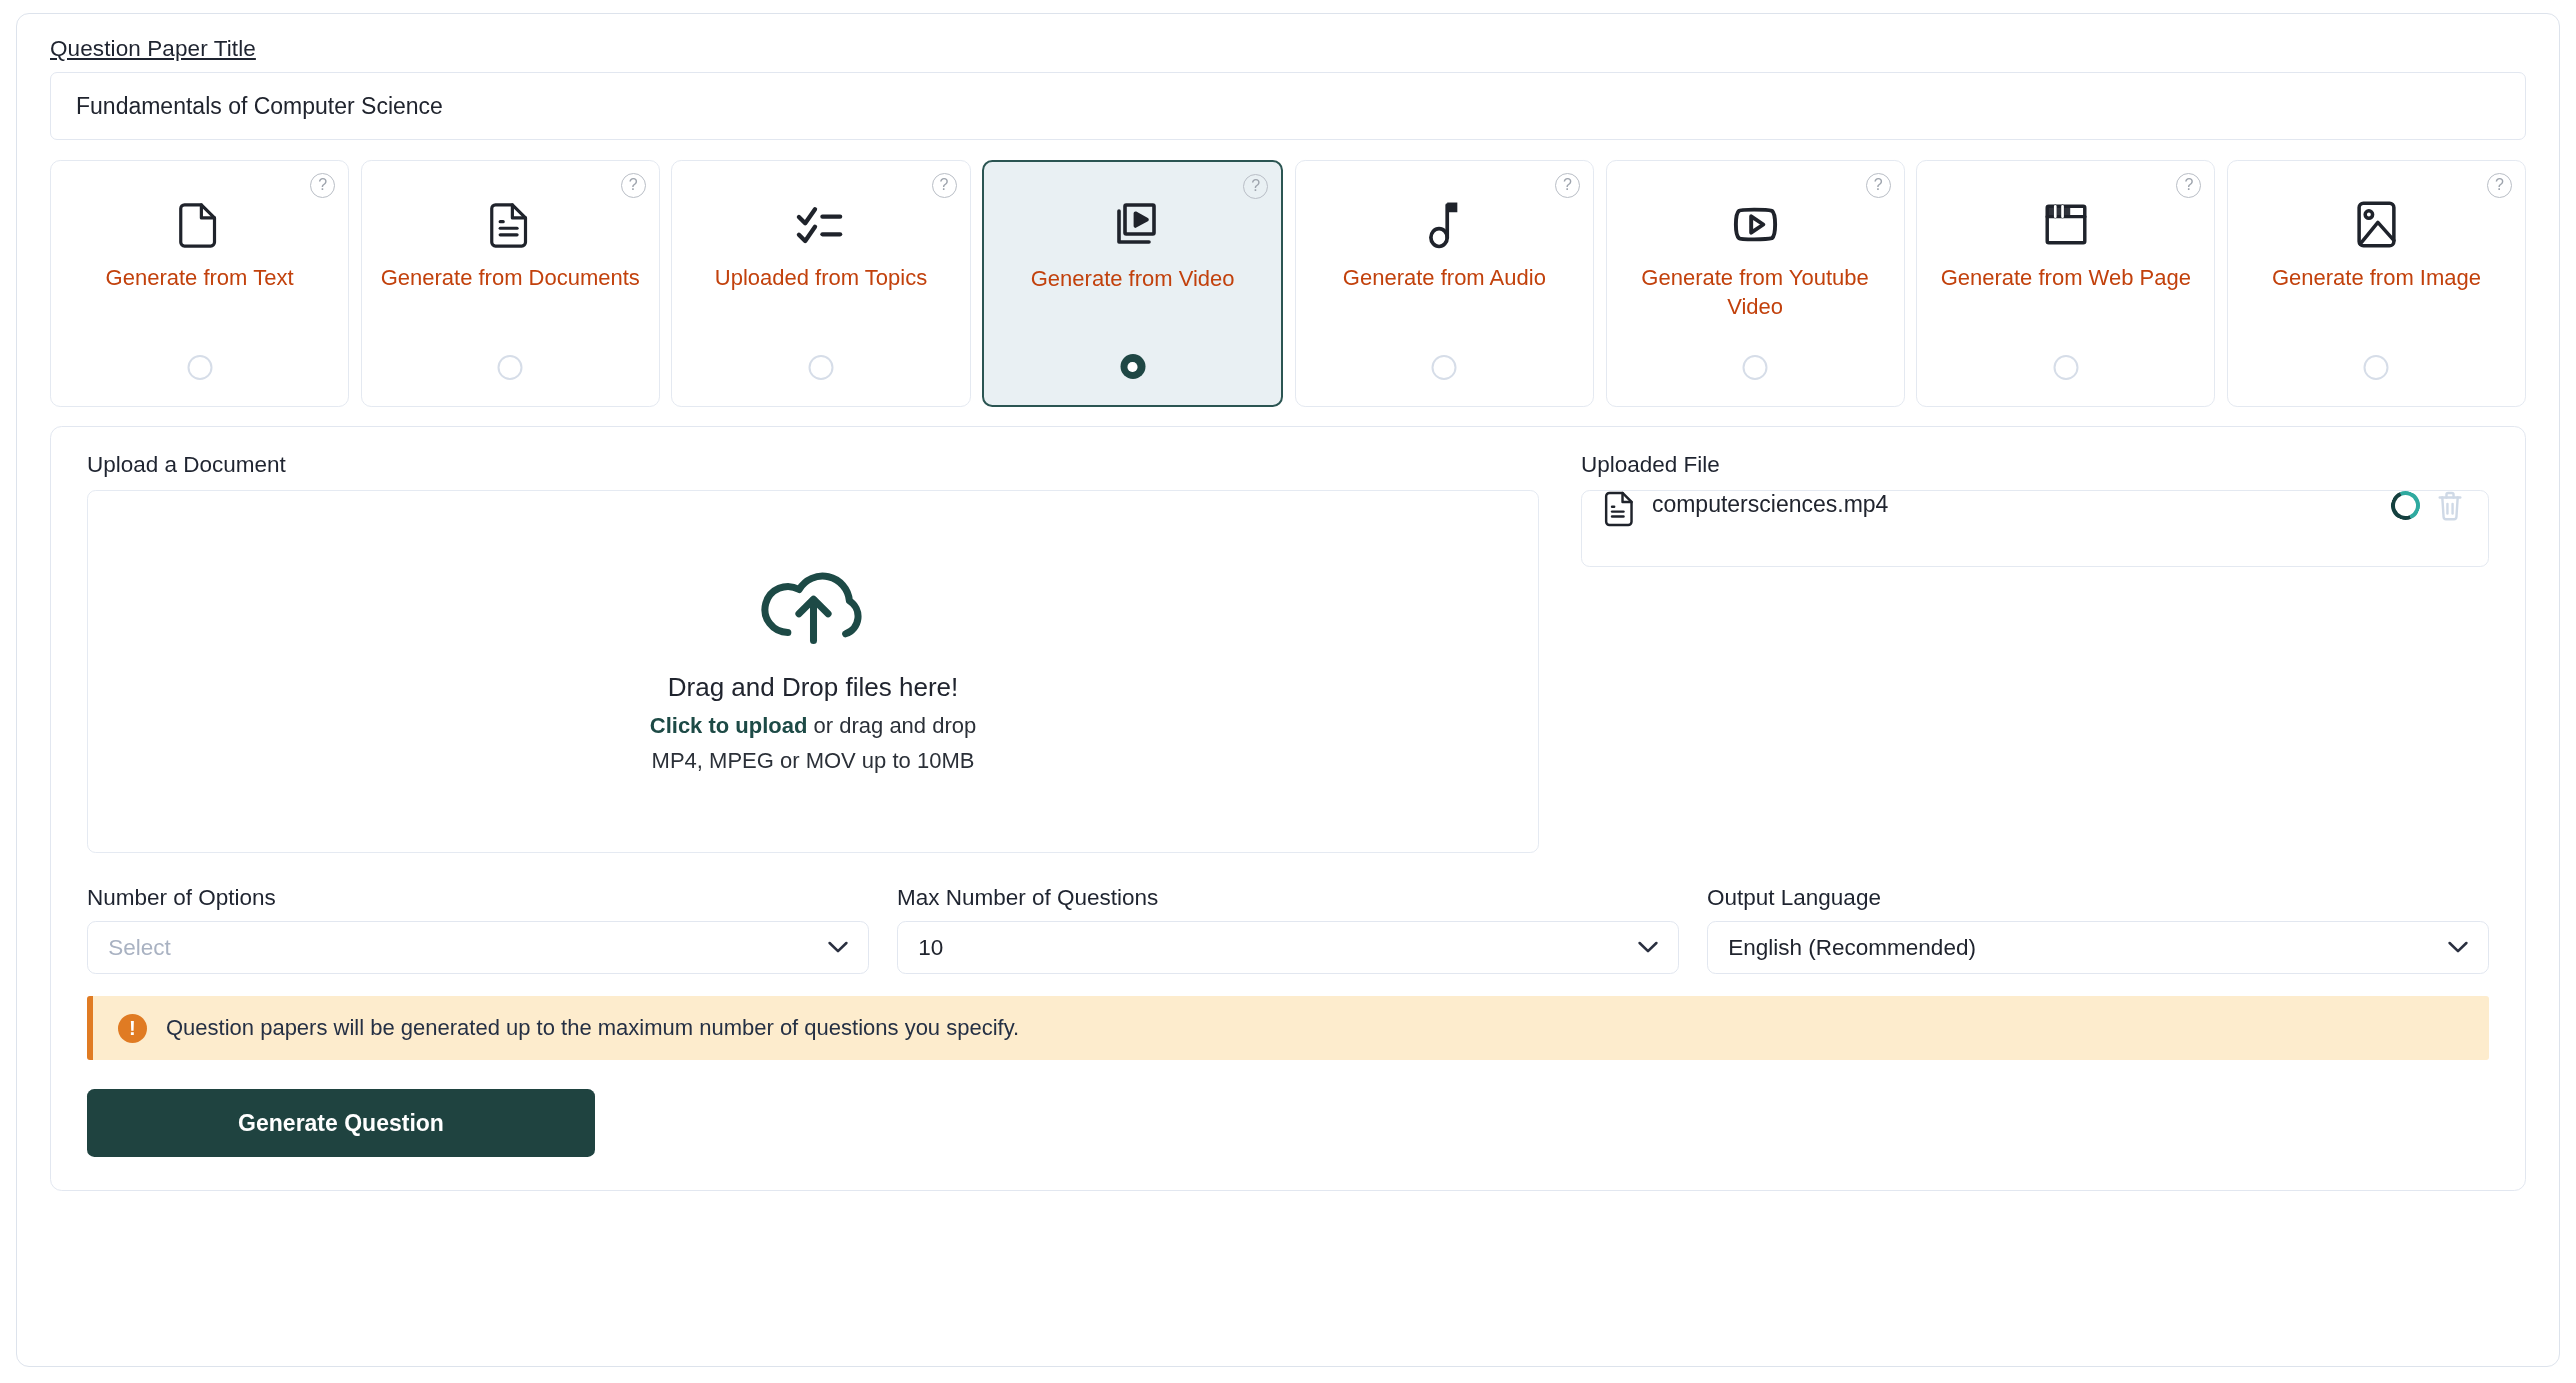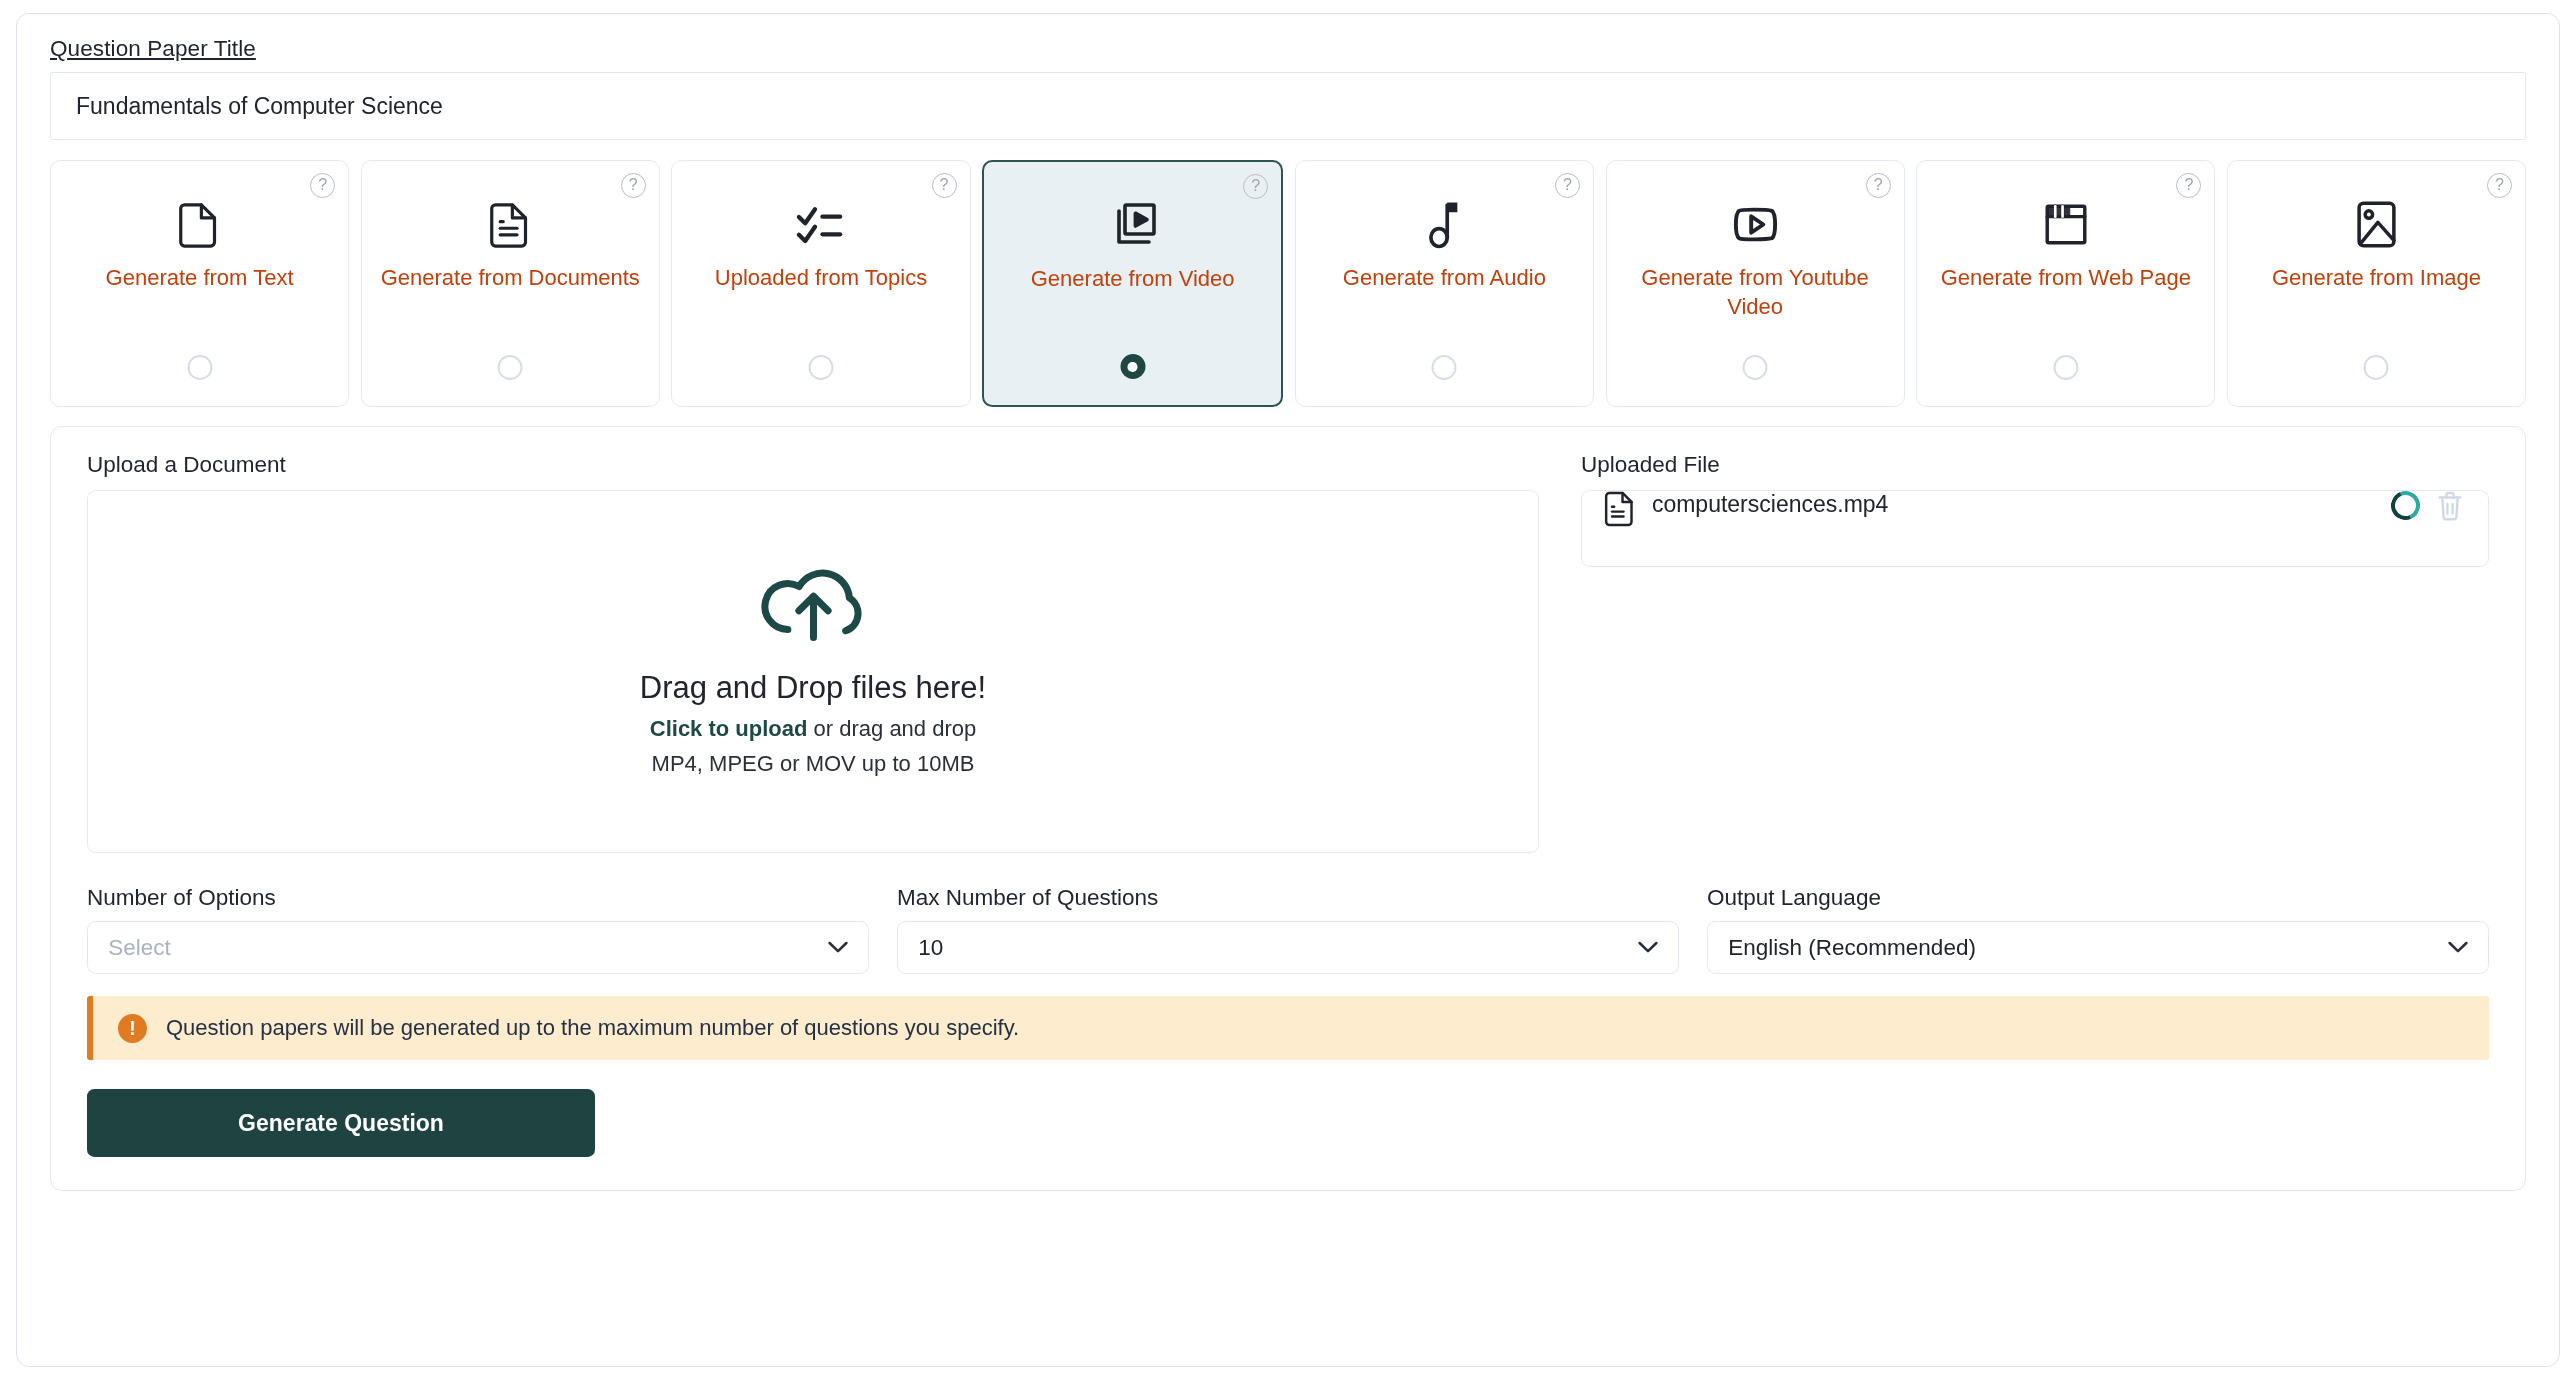--- a/index.html
+++ b/index.html
@@ -19,21 +19,21 @@
     padding: 22px 33px 0 33px;
   }
 
   
   .field-label {
     font-size: 22.5px; color: #1f2430; letter-spacing: 0.1px;
     margin-bottom: 10.2px; display: block; text-decoration: underline;
   }
   .title-input {
     width: 100%; height: 68px;
-    border: 1.5px solid #e2e7f0; border-radius: 2px;
+    border: 1.5px solid #e2e7f0; border-radius: 7px;
     background: #fff;
     font-size: 23px; color: #20242e;
     padding: 0 25px;
     font-family: "Liberation Sans", sans-serif;
     display: flex; align-items: center;
   }
 
   
   .cards-row {
     display: flex; gap: 11.6px; margin-top: 20.3px;
@@ -95,21 +95,21 @@
   }
 
   .dropzone {
     height: 363px;
     border: 1.5px solid #e5eaf2; border-radius: 8.7px;
     background: #fff;
     display: flex; flex-direction: column;
     align-items: center; justify-content: center;
     cursor: pointer;
   }
-  .dz-title { font-size: 31px; color: #20242e; margin-top: 20.3px; }
+  .dz-title { font-size: 26px; color: #20242e; margin-top: 20.3px; }
   .dz-sub { font-size: 22px; color: #2b3038; margin-top: 10.2px; }
   .dz-sub .link { color: #1d4a46; font-weight: bold; }
   .dz-types { font-size: 22px; color: #2b3038; margin-top: 8.7px; }
 
   .file-box {
     border: 1.5px solid #e4e9f1; border-radius: 8.7px;
     background: #fff;
     height: 77px;
     display: flex; align-items: flex-start;
     padding: 0 25px 0 22px;

